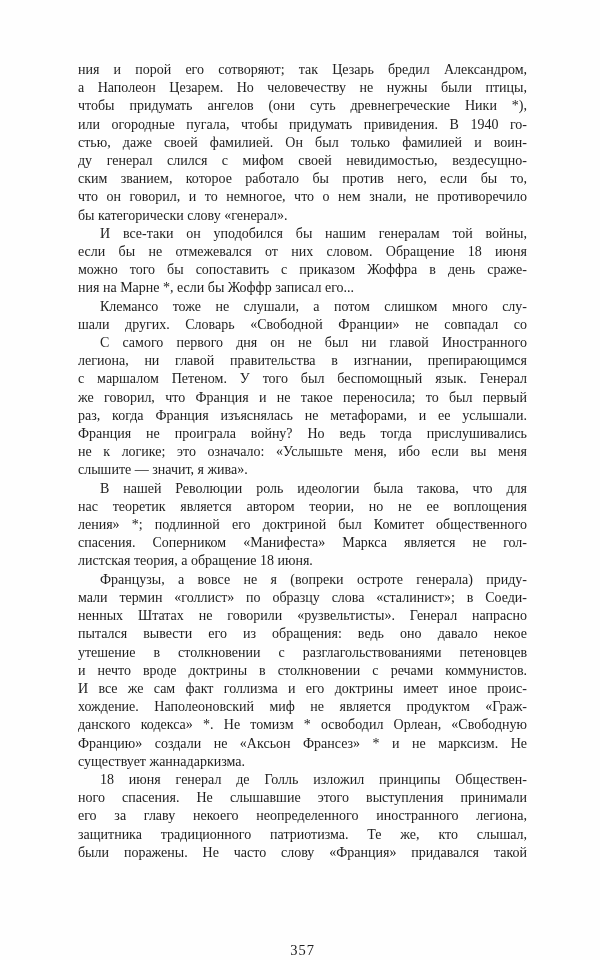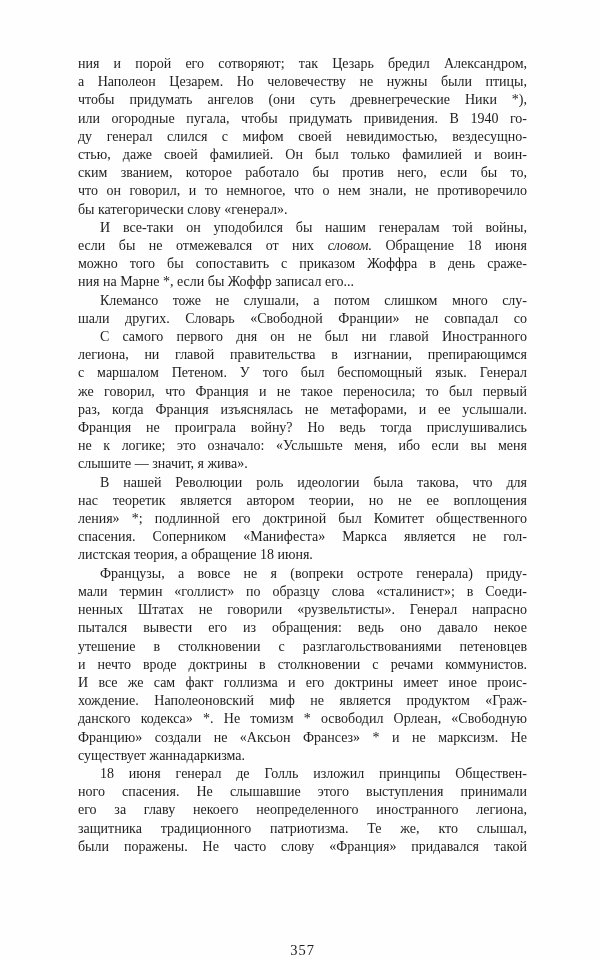--- a/index.html
+++ b/index.html
@@ -12,21 +12,21 @@
     width: 600px;
     height: 960px;
     background: #fefefe;
     font-family: "Liberation Serif", "DejaVu Serif", serif;
     color: #212121;
     overflow: hidden;
   }
   .text-block {
     position: absolute;
     left: 78px;
-    top: 55px;
+    top: 61px;
     width: 449px;
     font-size: 14px;
     line-height: 18.2px;
   }
   .paragraph {
     margin: 0;
     padding: 0;
   }
   .line {
     text-align: justify;
@@ -34,21 +34,20 @@
   }
   .line.last {
     text-align: center;
     text-align-last: left;
   }
   .line.indent {
     text-indent: 22px;
     font-family: Liberation Serif, serif;
   }
   .it {
-    font-style: italic;
   }
   .page-number {
     position: absolute;
     left: 78px;
     top: 893px;
     width: 449px;
     text-align: center;
     font-size: 14.5px;
     line-height: 18px;
     letter-spacing: 1px;
@@ -58,22 +57,22 @@
 </head>
 <body>
 
 <div class="page">
   <div class="text-block">
       <div class="paragraph">
         <div class="line"><span>ния и порой его сотворяют; так Цезарь бредил Александром,</span></div>
         <div class="line"><span>а Наполеон Цезарем. Но человечеству не нужны были птицы,</span></div>
         <div class="line"><span>чтобы придумать ангелов (они суть древнегреческие Ники *),</span></div>
         <div class="line"><span>или огородные пугала, чтобы придумать привидения. В 1940 го-</span></div>
+        <div class="line"><span>стью, даже своей фамилией. Он был только фамилией и воин-</span></div>
         <div class="line"><span>ду генерал слился с мифом своей невидимостью, вездесущно-</span></div>
-        <div class="line"><span>стью, даже своей фамилией. Он был только фамилией и воин-</span></div>
         <div class="line"><span>ским званием, которое работало бы против него, если бы то,</span></div>
         <div class="line"><span>что он говорил, и то немногое, что о нем знали, не противоречило</span></div>
         <div class="line last"><span>бы категорически слову «генерал».</span></div>
       </div>
       <div class="paragraph">
         <div class="line indent"><span>И все-таки он уподобился бы нашим генералам той войны,</span></div>
         <div class="line"><span>если бы не отмежевался от них </span><span class="it">словом.</span><span> Обращение 18 июня</span></div>
         <div class="line"><span>можно того бы сопоставить с приказом Жоффра в день сраже-</span></div>
         <div class="line last"><span>ния на Марне *, если бы Жоффр записал его...</span></div>
       </div>

